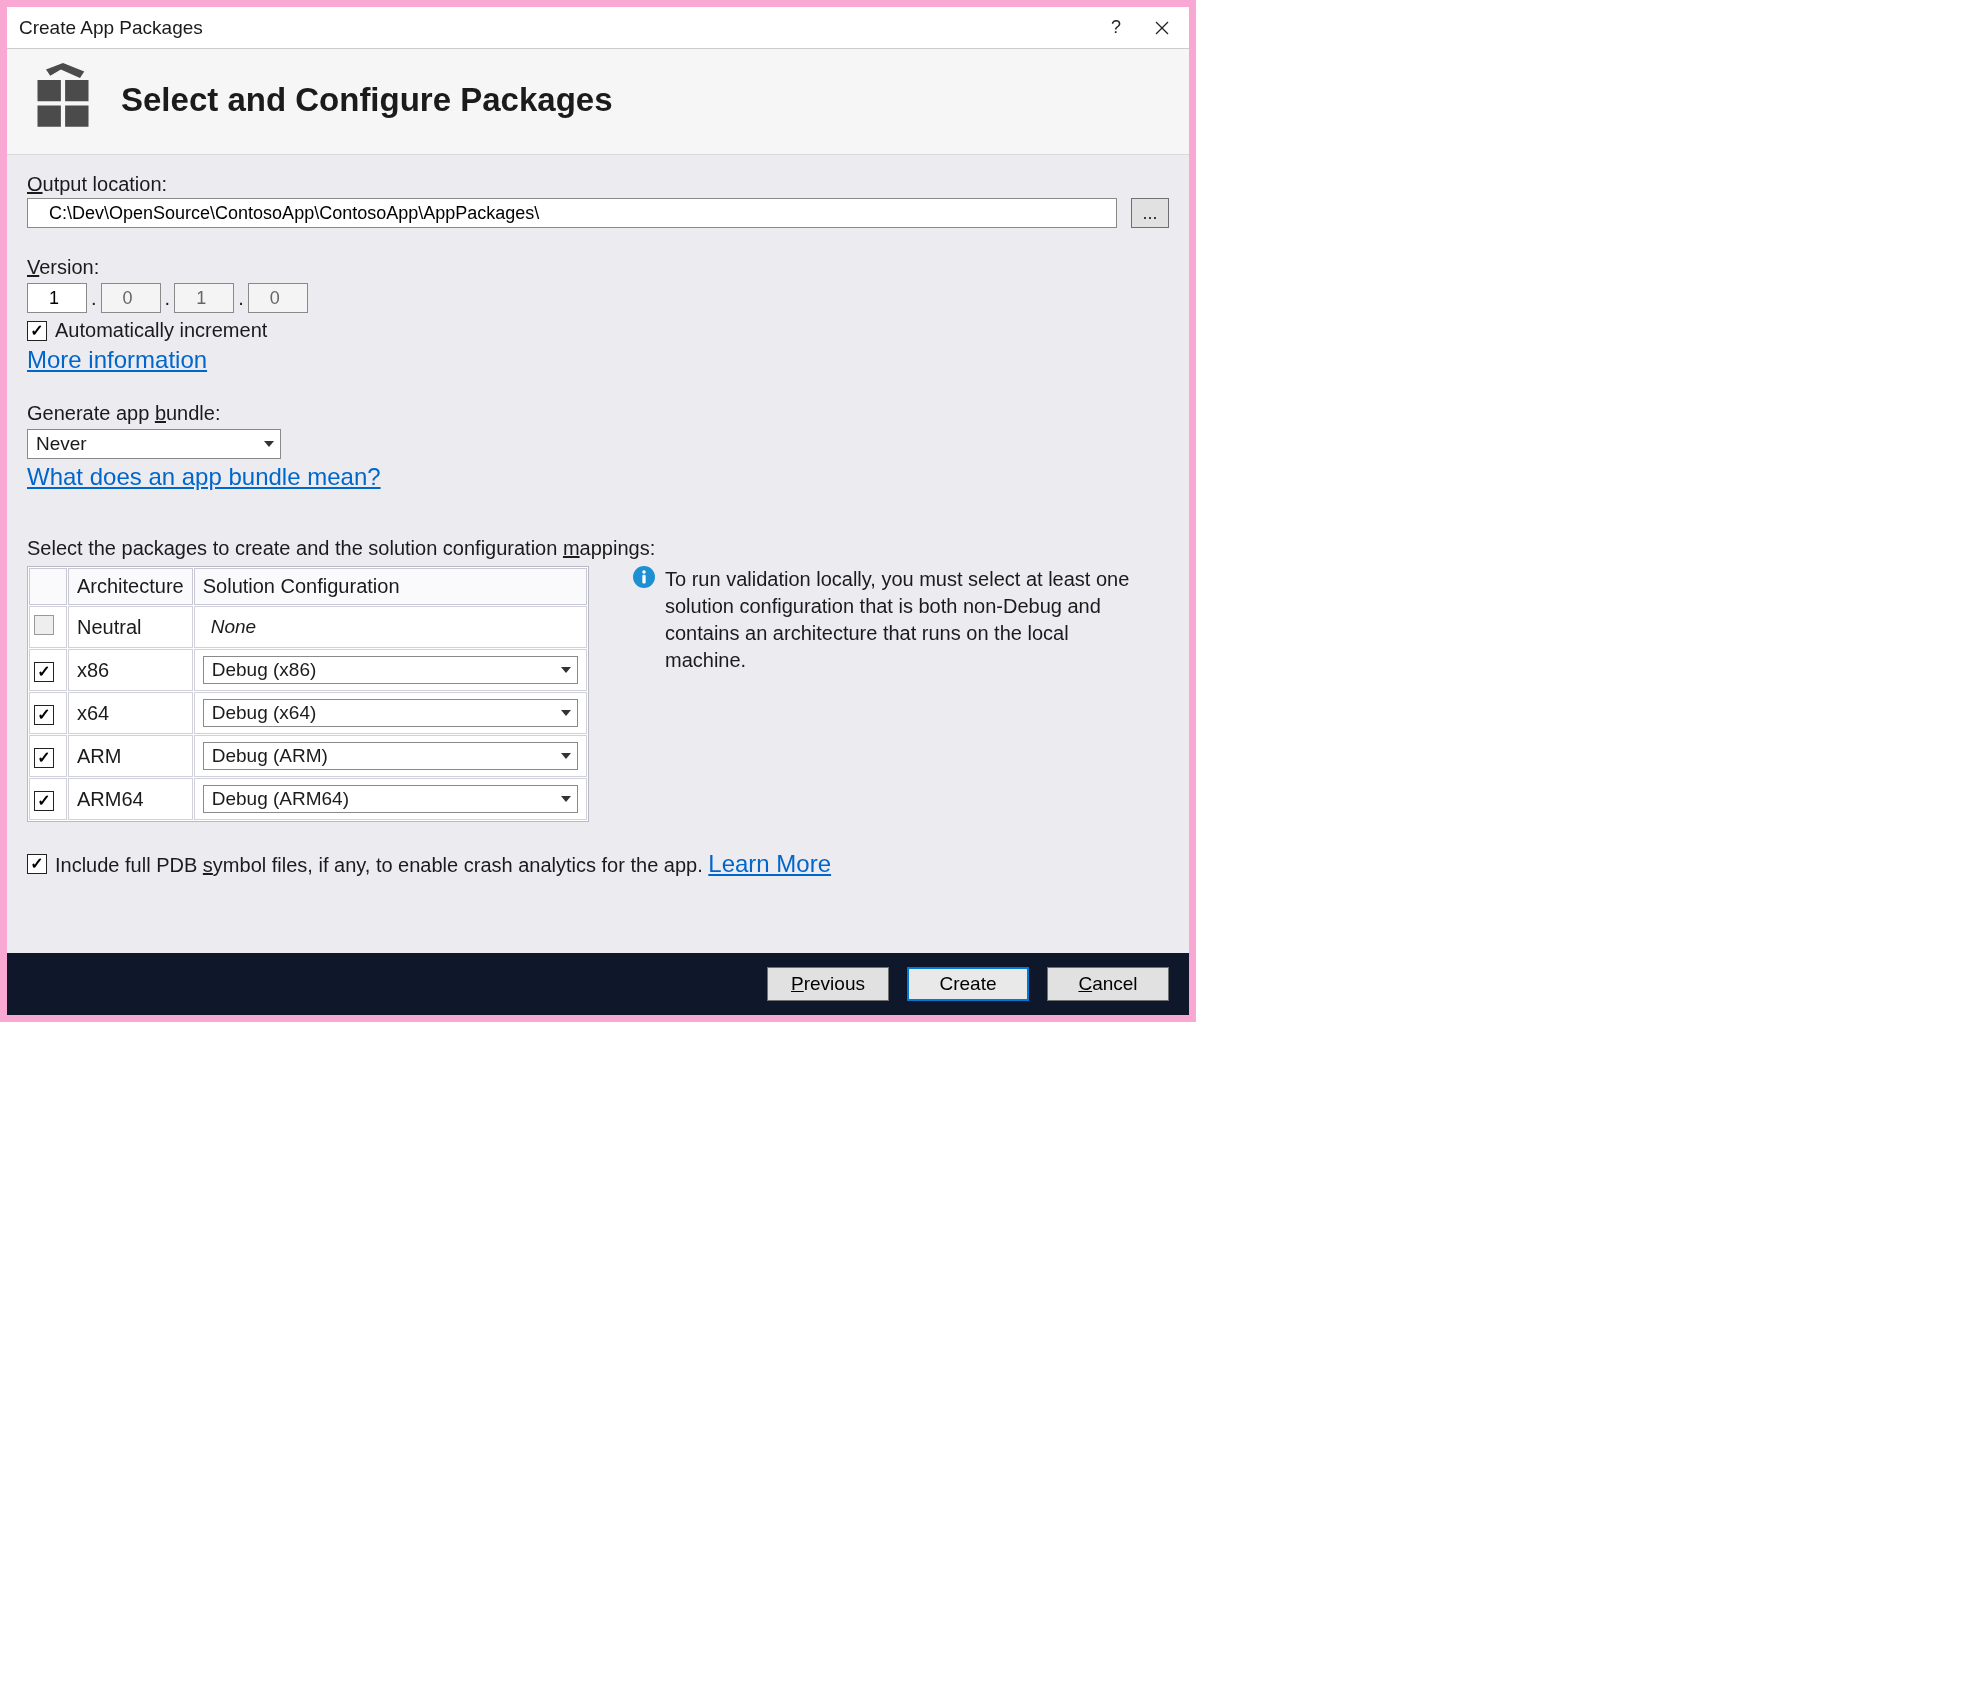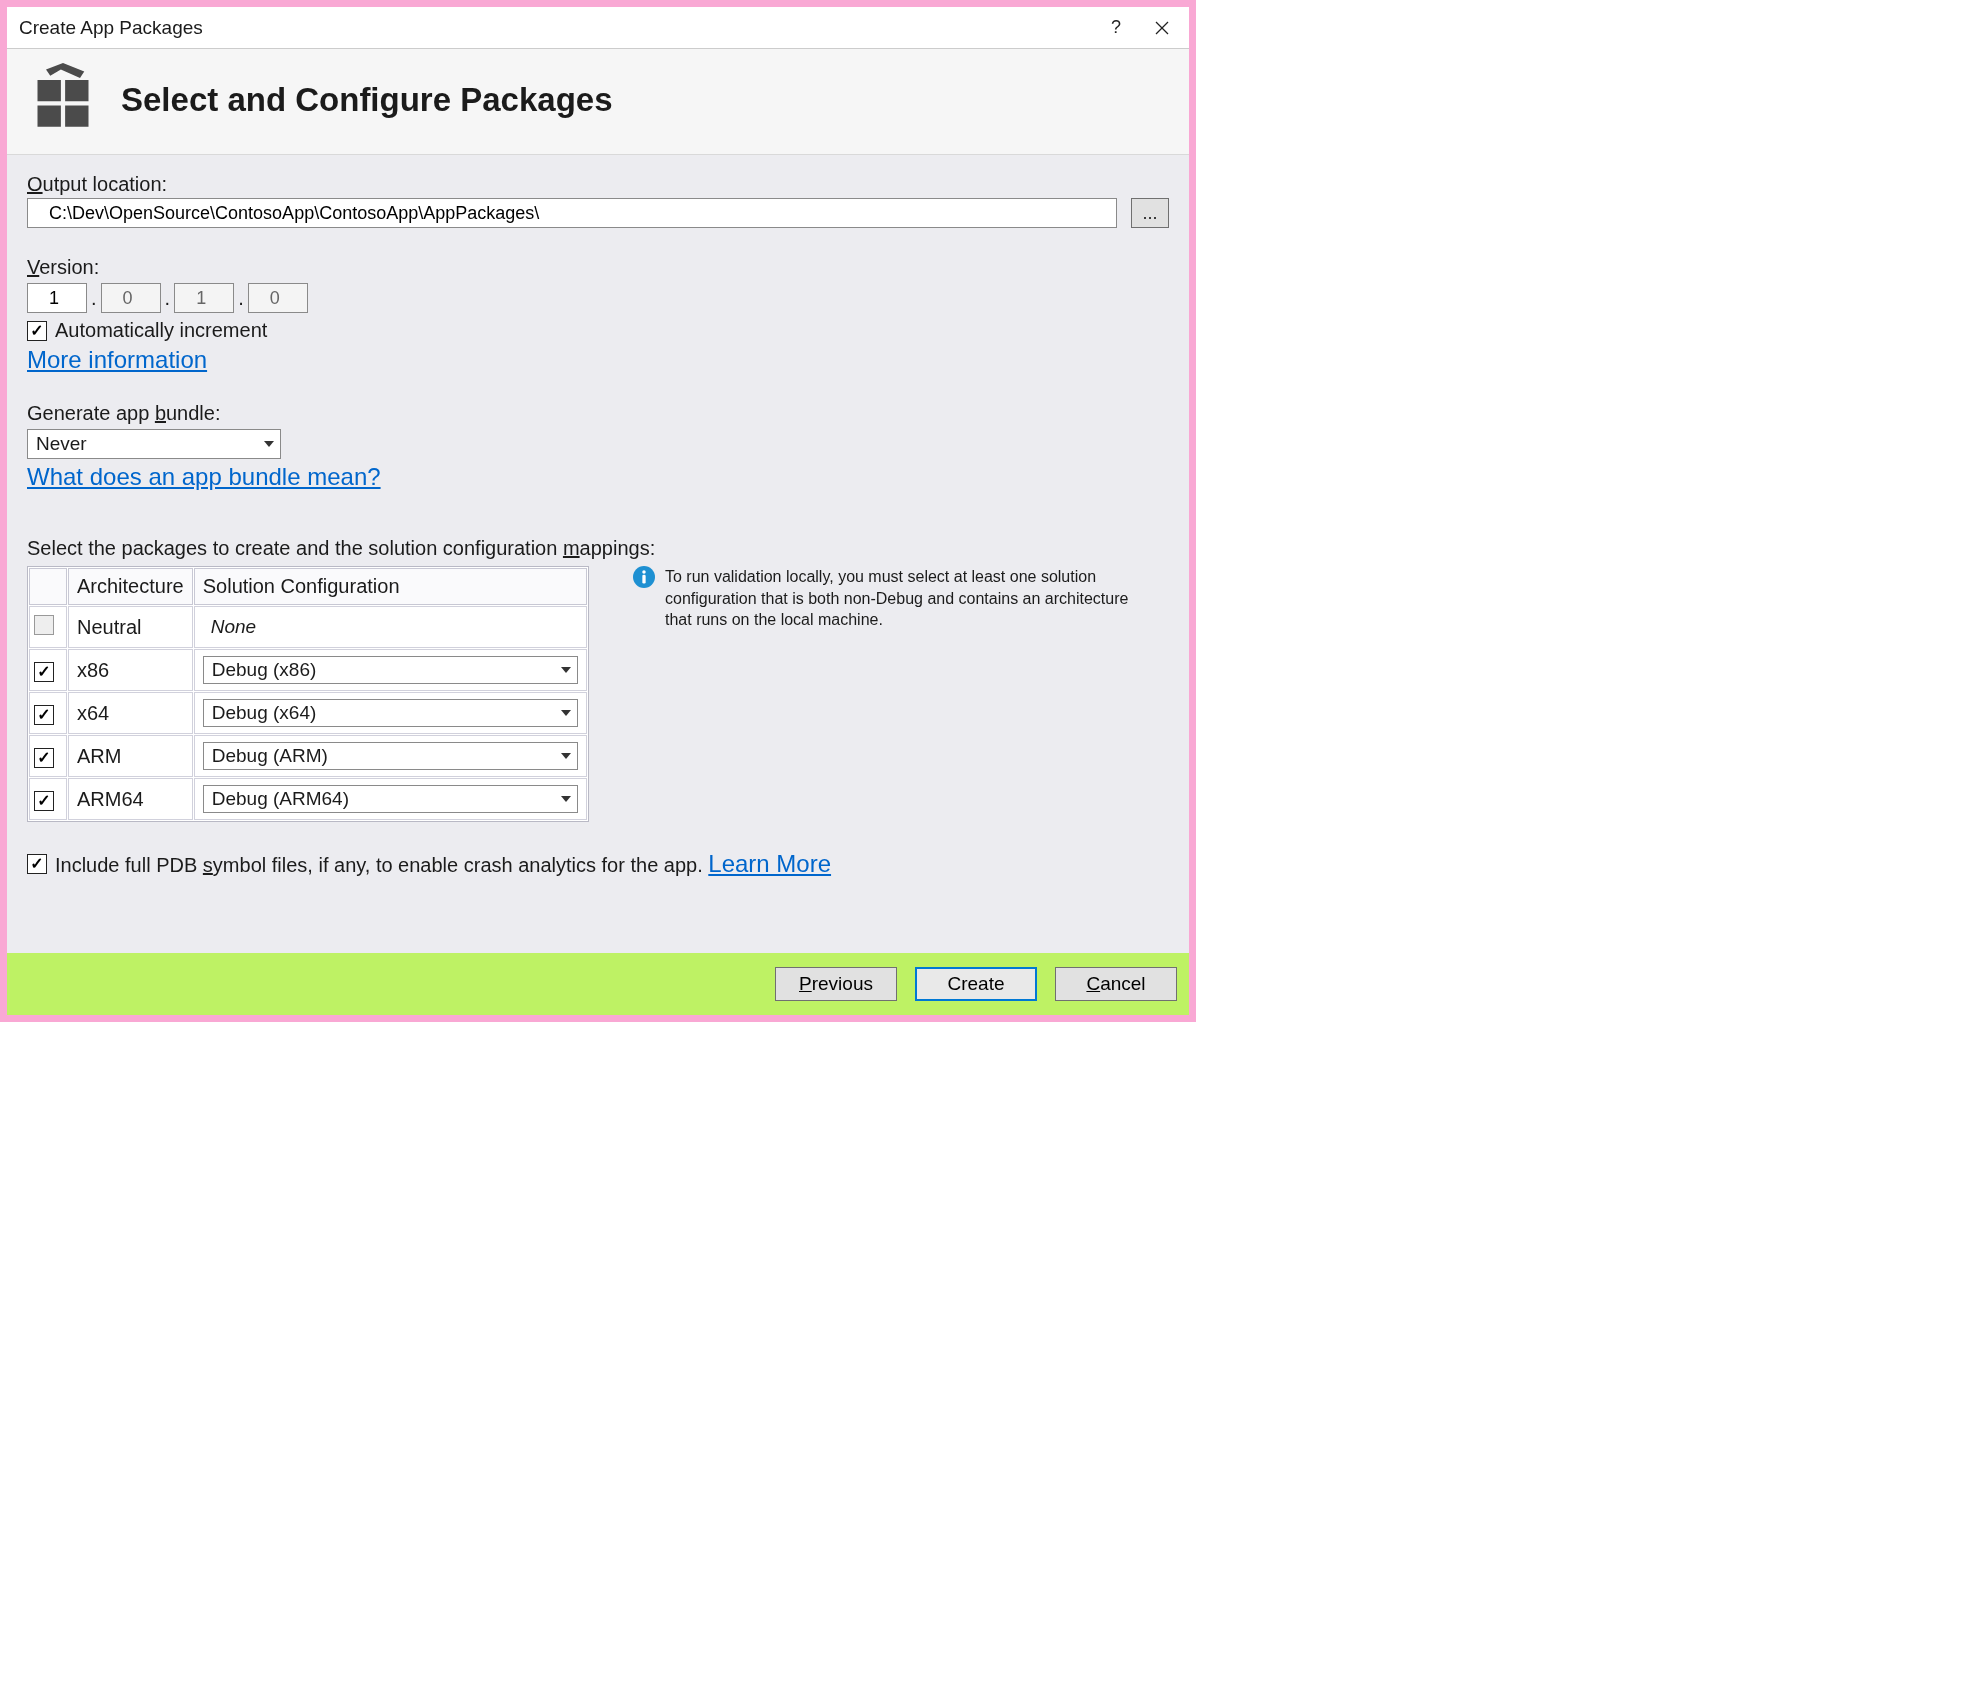--- a/index.html
+++ b/index.html
@@ -154,30 +154,30 @@
   .pkg-table .arch-col { width: 108px; }
   .pkg-table td .select { width: 100%; height:28px;}
   .pkg-table td .select.blank { border: none; background: transparent; font-style: italic; cursor:default;}
 
   .validation {
     display:flex;
     margin-left: 44px;
     max-width: 520px;
   }
   .validation .info-icon { margin-right: 10px; flex-shrink:0;}
-  .validation p { margin:0; line-height:1.35; font-size:16px;}
+  .validation p { margin:0; line-height:1.35; font-size:20px;}
 
   .pdb-row { margin-top: 28px; }
 
   
   .footer {
     height: 62px;
-    background: #bef264;
+    background: #0f172a;
     display:flex; align-items:center; justify-content:flex-end;
-    padding-right: 12px;
+    padding-right: 20px;
     gap: 18px;
   }
   .btn {
     min-width: 122px; height: 34px;
     border: 1px solid #707070;
     background: #e1e1e1;
     font-size: 19px;
     font-family: inherit;
     cursor:pointer;
     display:flex;align-items:center;justify-content:center;

